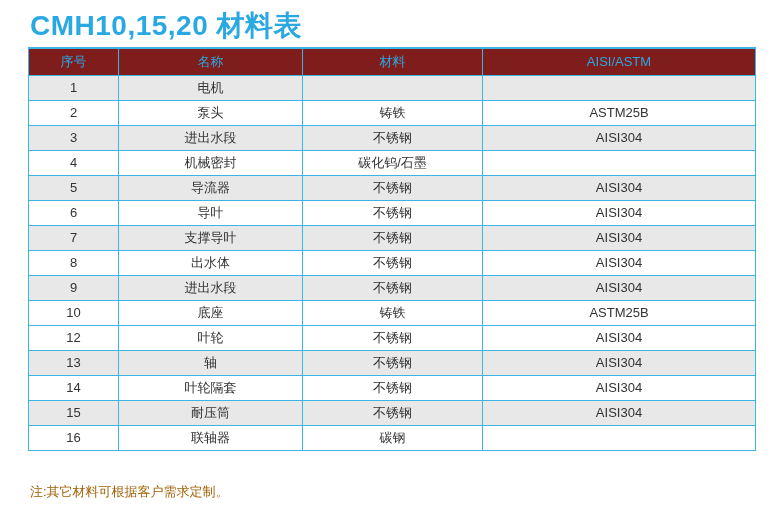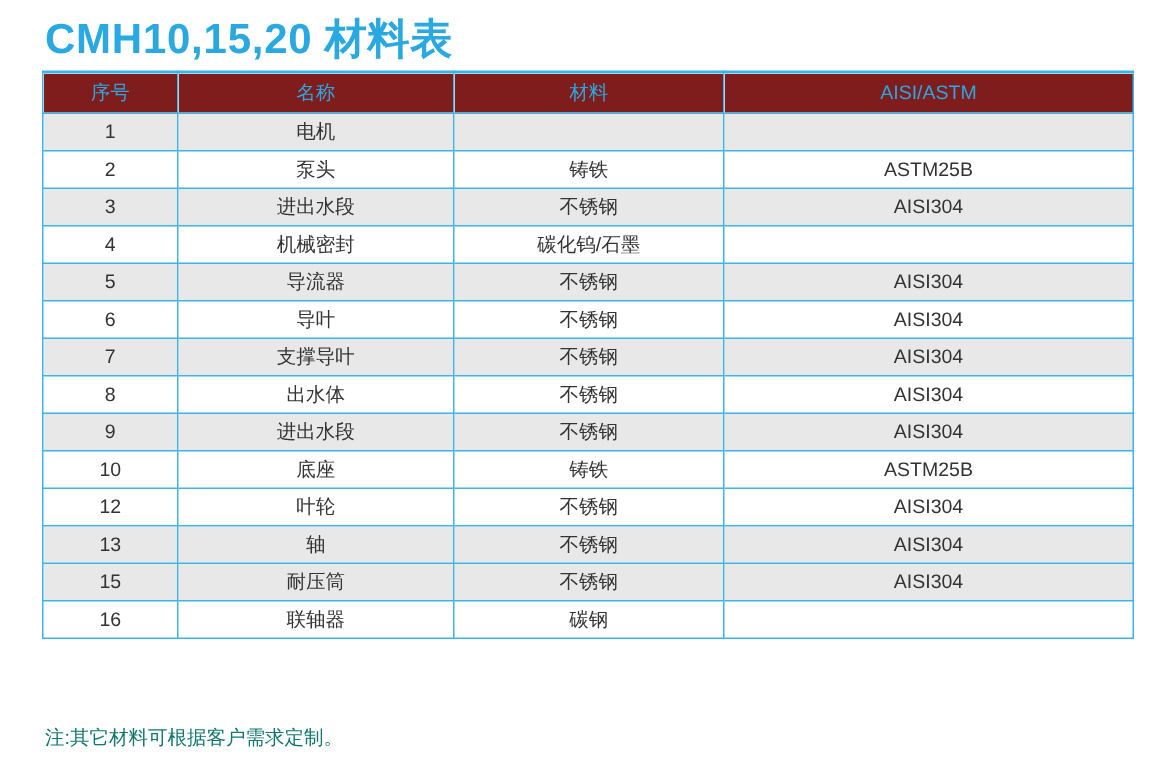--- a/index.html
+++ b/index.html
@@ -51,21 +51,21 @@
     color: var(--accent);
     font-weight: normal;
     background: #7f1d1d;
   }
   td { color: var(--text); background: #ffffff; }
   tbody tr.alt td { background: var(--row-alt); }
   .footnote {
     position: absolute;
     left: 30px; top: 483px;
     font-size: 13px;
-    color: #0f766e;
+    color: #a16207;
     white-space: nowrap;
   }
 </style>
 </head>
 <body>
 
 <div class="page-title">CMH10,15,20 材料表</div>
 
 <table class="materials">
   <colgroup>
@@ -148,20 +148,26 @@
         <td>叶轮</td>
         <td>不锈钢</td>
         <td>AISI304</td>
       </tr>
       <tr class="alt">
         <td>13</td>
         <td>轴</td>
         <td>不锈钢</td>
         <td>AISI304</td>
       </tr>
+      <tr>
+        <td>14</td>
+        <td>叶轮隔套</td>
+        <td>不锈钢</td>
+        <td>AISI304</td>
+      </tr>
       <tr class="alt">
         <td>15</td>
         <td>耐压筒</td>
         <td>不锈钢</td>
         <td>AISI304</td>
       </tr>
       <tr>
         <td>16</td>
         <td>联轴器</td>
         <td>碳钢</td>

